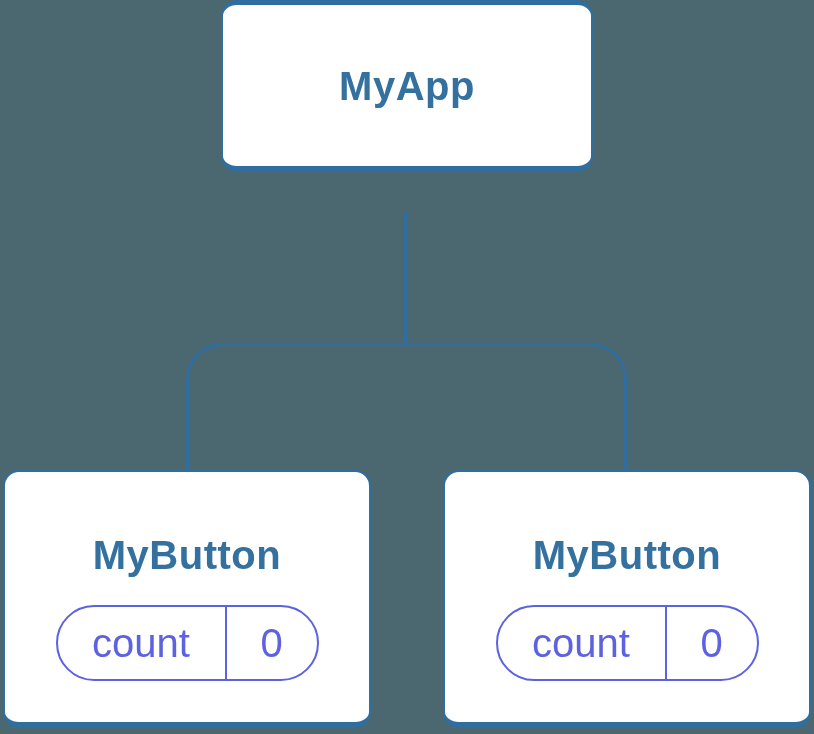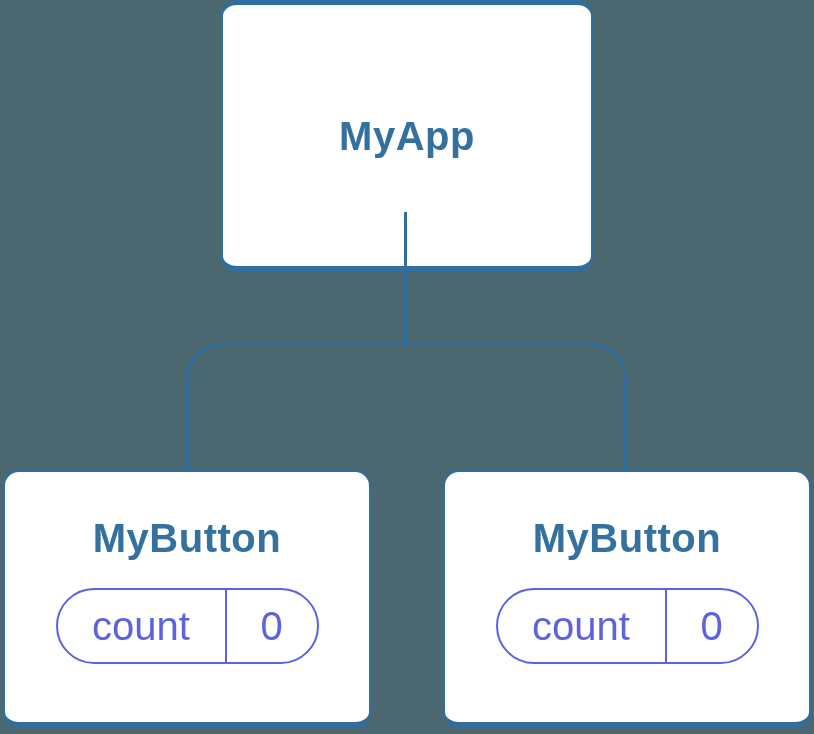--- a/index.html
+++ b/index.html
@@ -22,21 +22,21 @@
     box-sizing: border-box;
     display: flex;
     flex-direction: column;
     align-items: center;
   }
 
   .root-card {
     left: 221px;
     top: 0;
     width: 372px;
-    height: 272px;
+    height: 172px;
     border-top-width: 5px;
     justify-content: center;
   }
 
   .card-label {
     color: var(--text, #35719e);
     font-size: 40px;
     font-weight: bold;
     letter-spacing: 0.5px;
     line-height: 44px;
@@ -60,21 +60,21 @@
     box-sizing: border-box;
     border: 3px solid var(--line, #2f6e9e);
     border-bottom: none;
     border-radius: 36px 36px 0 0;
   }
 
   .child-card {
     top: 470px;
     width: 368px;
     height: 258px;
-    padding-top: 44px;
+    padding-top: 61px;
   }
   .child-left  { left: 3px; }
   .child-right { left: 443px; }
 
   .pill {
     margin-top: 28px;
     width: 263px;
     height: 76px;
     box-sizing: border-box;
     border: 2.5px solid var(--pill, #5d62e0);

